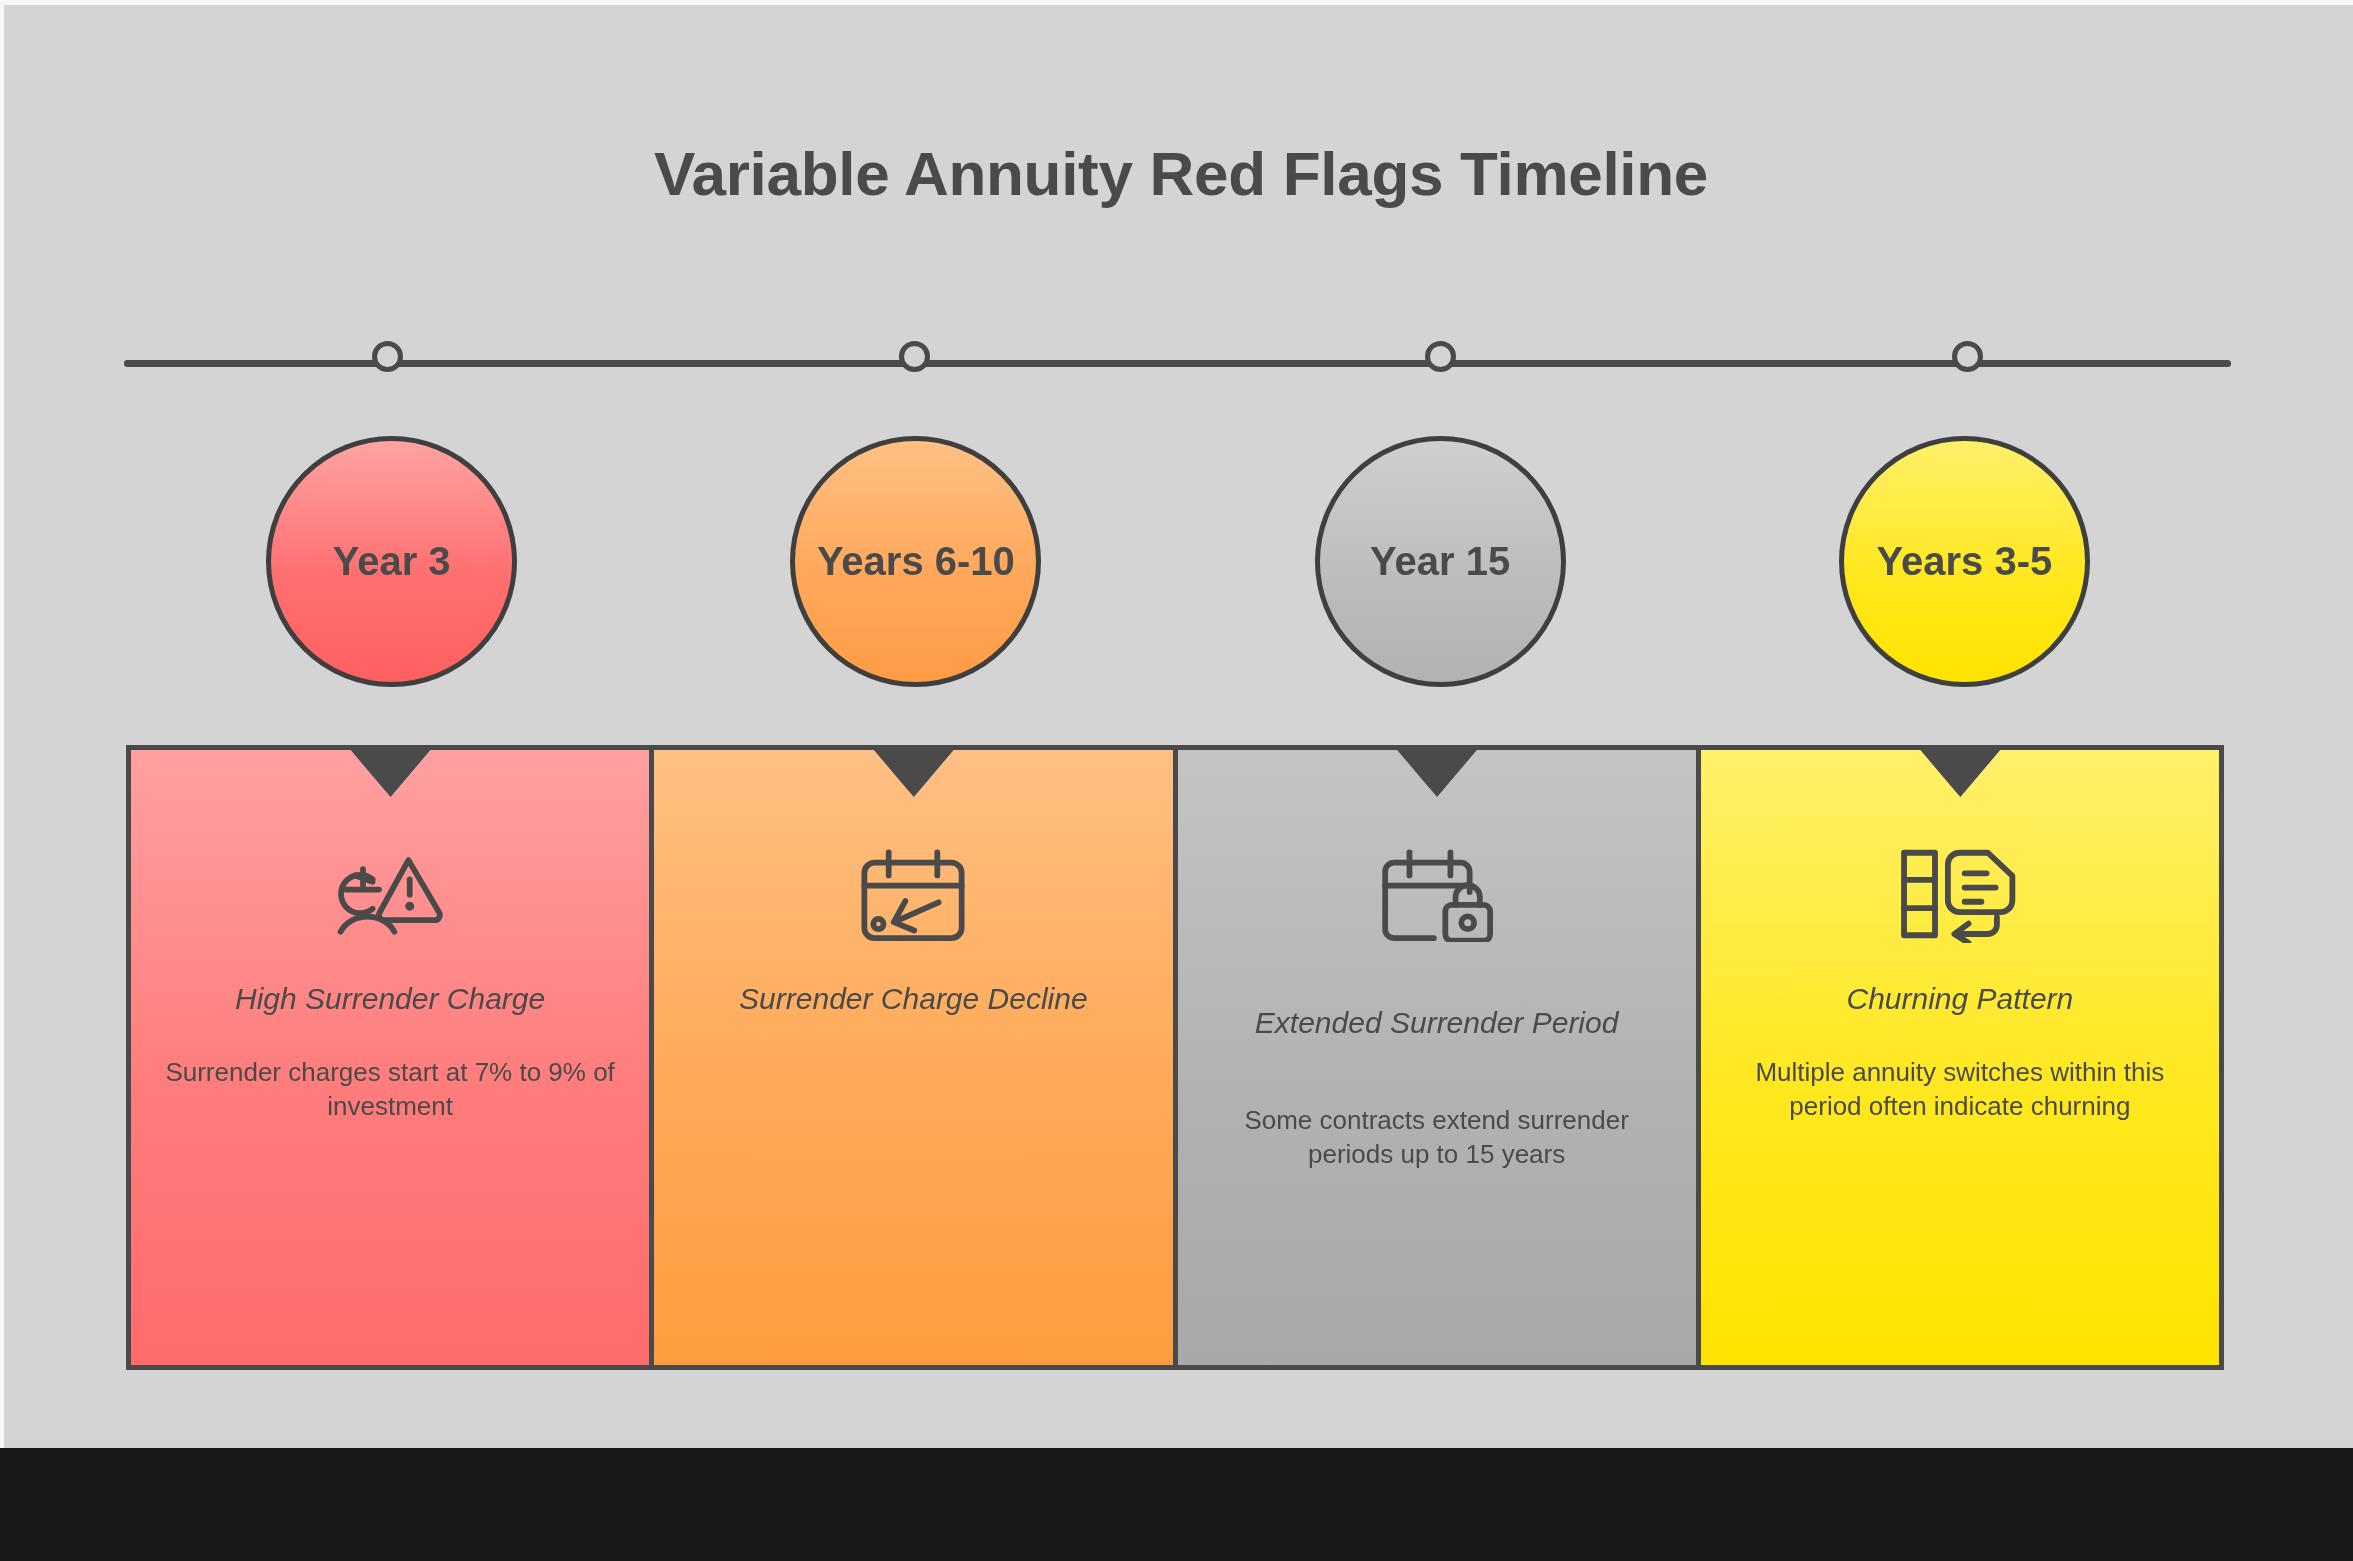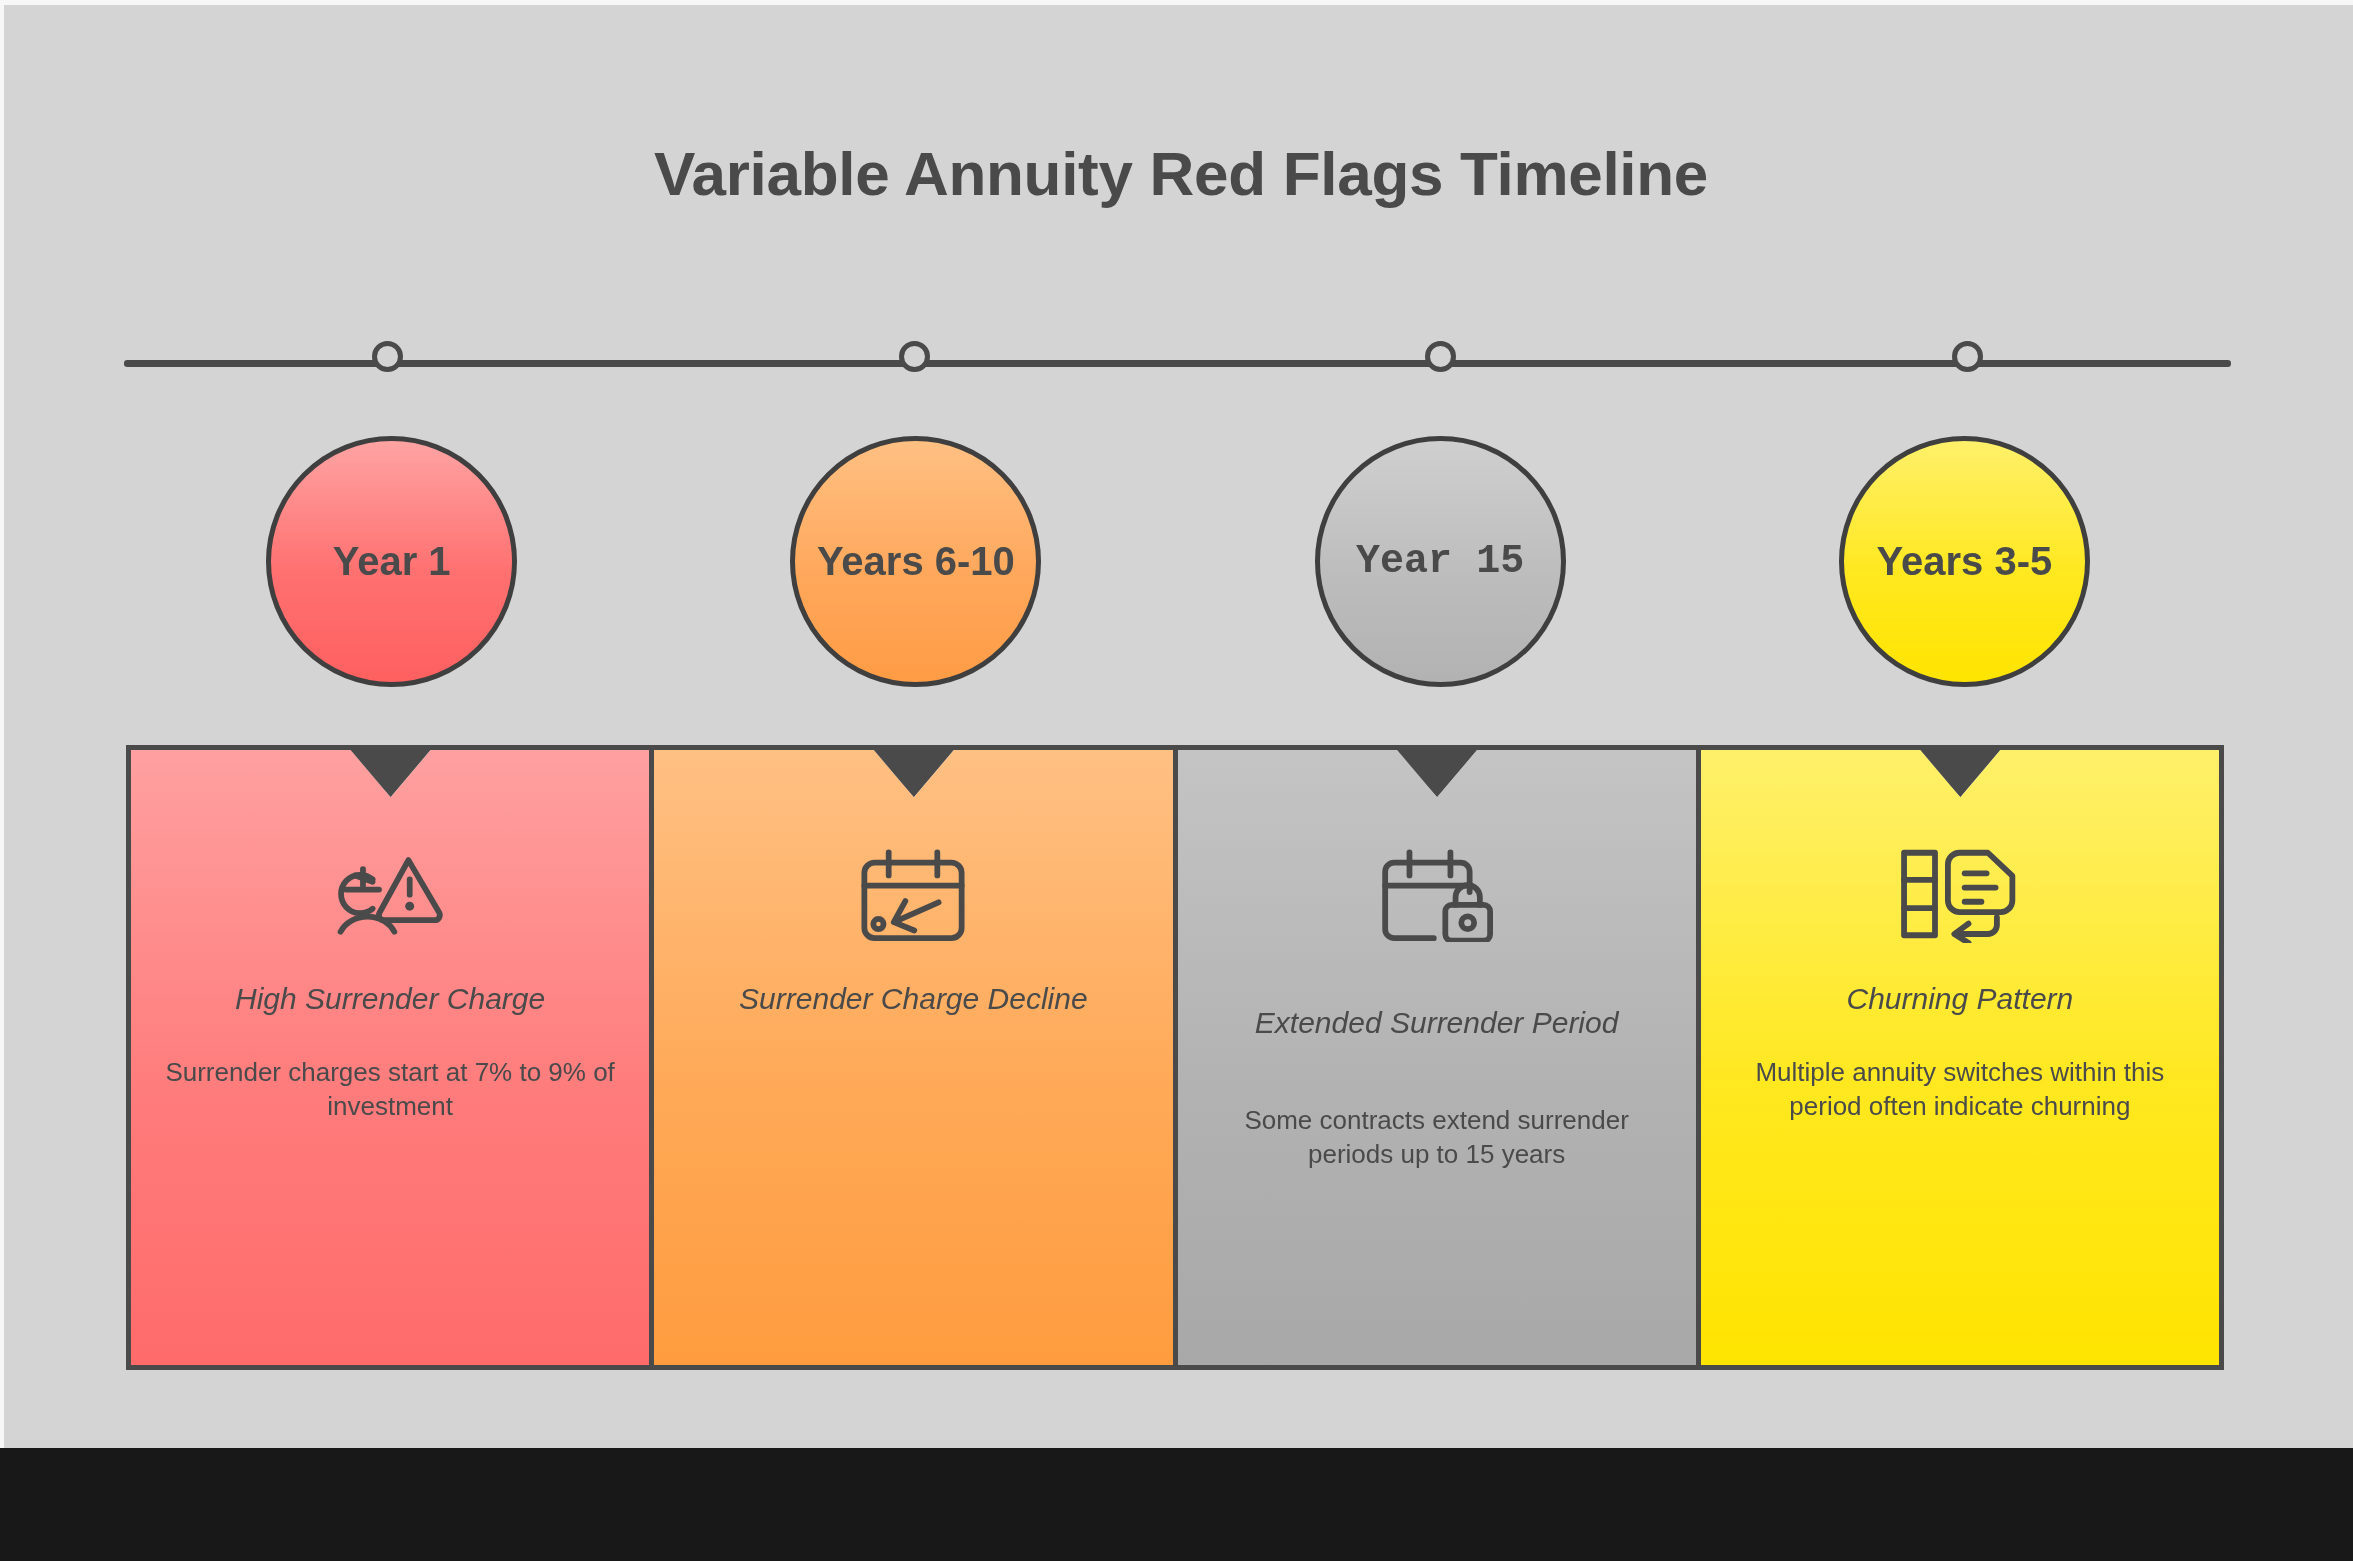--- a/index.html
+++ b/index.html
@@ -84,21 +84,21 @@
     justify-content:center;
     text-align:center;
     font-size:40px;
     font-weight:bold;
     color:#4a4a4a;
     line-height:1.14;
     box-sizing:border-box;
   }
   .badge.c0{ background:linear-gradient(180deg,#ffa3a3 0%,#ff7070 55%,#ff6060 100%); }
   .badge.c1{ background:linear-gradient(180deg,#ffc083 0%,#ffa85c 55%,#ff9c45 100%); }
-  .badge.c2{ background:linear-gradient(180deg,#cfcfcf 0%,#bdbdbd 55%,#b2b2b2 100%);font-family:Liberation Mono, monospace; }
+  .badge.c2{ background:linear-gradient(180deg,#cfcfcf 0%,#bdbdbd 55%,#b2b2b2 100%); }
   .badge.c3{ background:linear-gradient(180deg,#fff06a 0%,#ffe81f 55%,#ffe400 100%); }
 
   
   .cards{
     position:absolute;
     left:126px; top:745px;
     width:2098px; height:625px;
     border:5.8px solid #4a4a4a;
     display:flex;
     box-sizing:border-box;
@@ -177,21 +177,21 @@
   <div class="axis-wrap">
     <div class="axis-line"></div>
     <div class="axis-node" style="left:12.5%"></div>
     <div class="axis-node" style="left:37.5%"></div>
     <div class="axis-node" style="left:62.5%"></div>
     <div class="axis-node" style="left:87.5%"></div>
   </div>
 
   <div class="badges">
     <div class="badge c0" style="left:12.5%">
-      <span>Year 1</span>
+      <span>Year 3</span>
     </div>
     <div class="badge c1" style="left:37.5%">
       <span>Years 6-10</span>
     </div>
     <div class="badge c2" style="left:62.5%">
       <span>Year 15</span>
     </div>
     <div class="badge c3" style="left:87.5%">
       <span>Years 3-5</span>
     </div>

